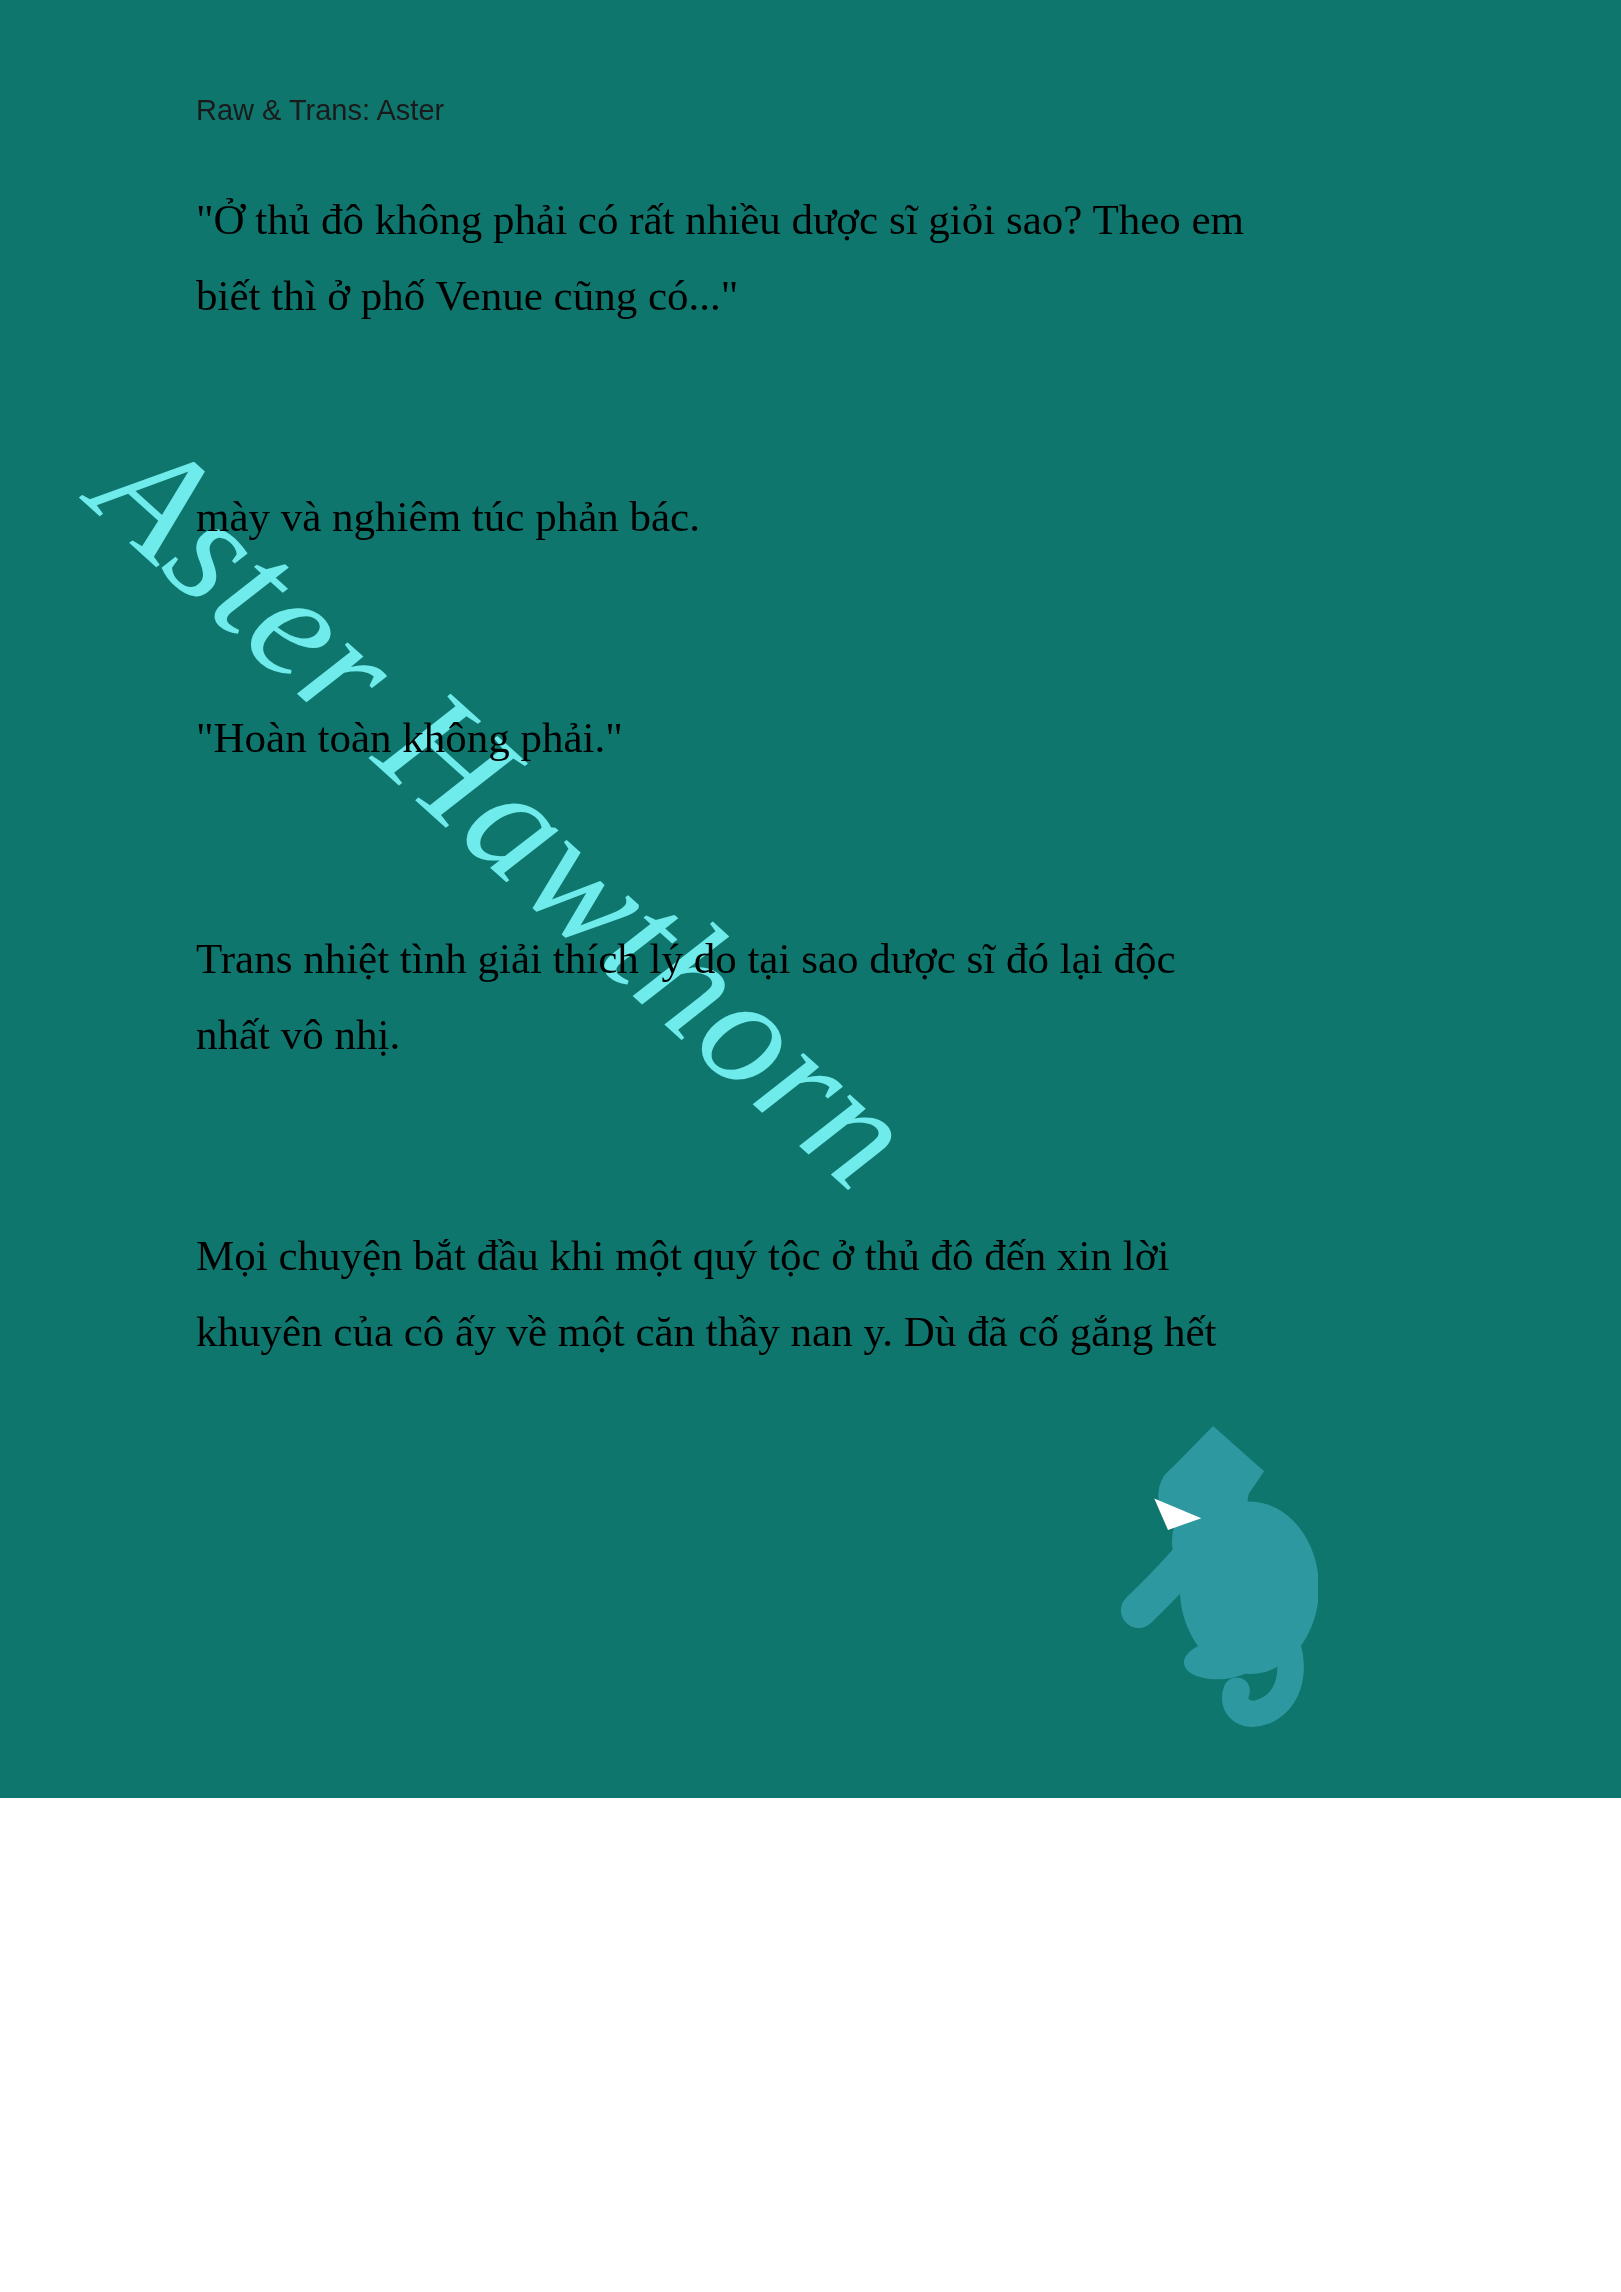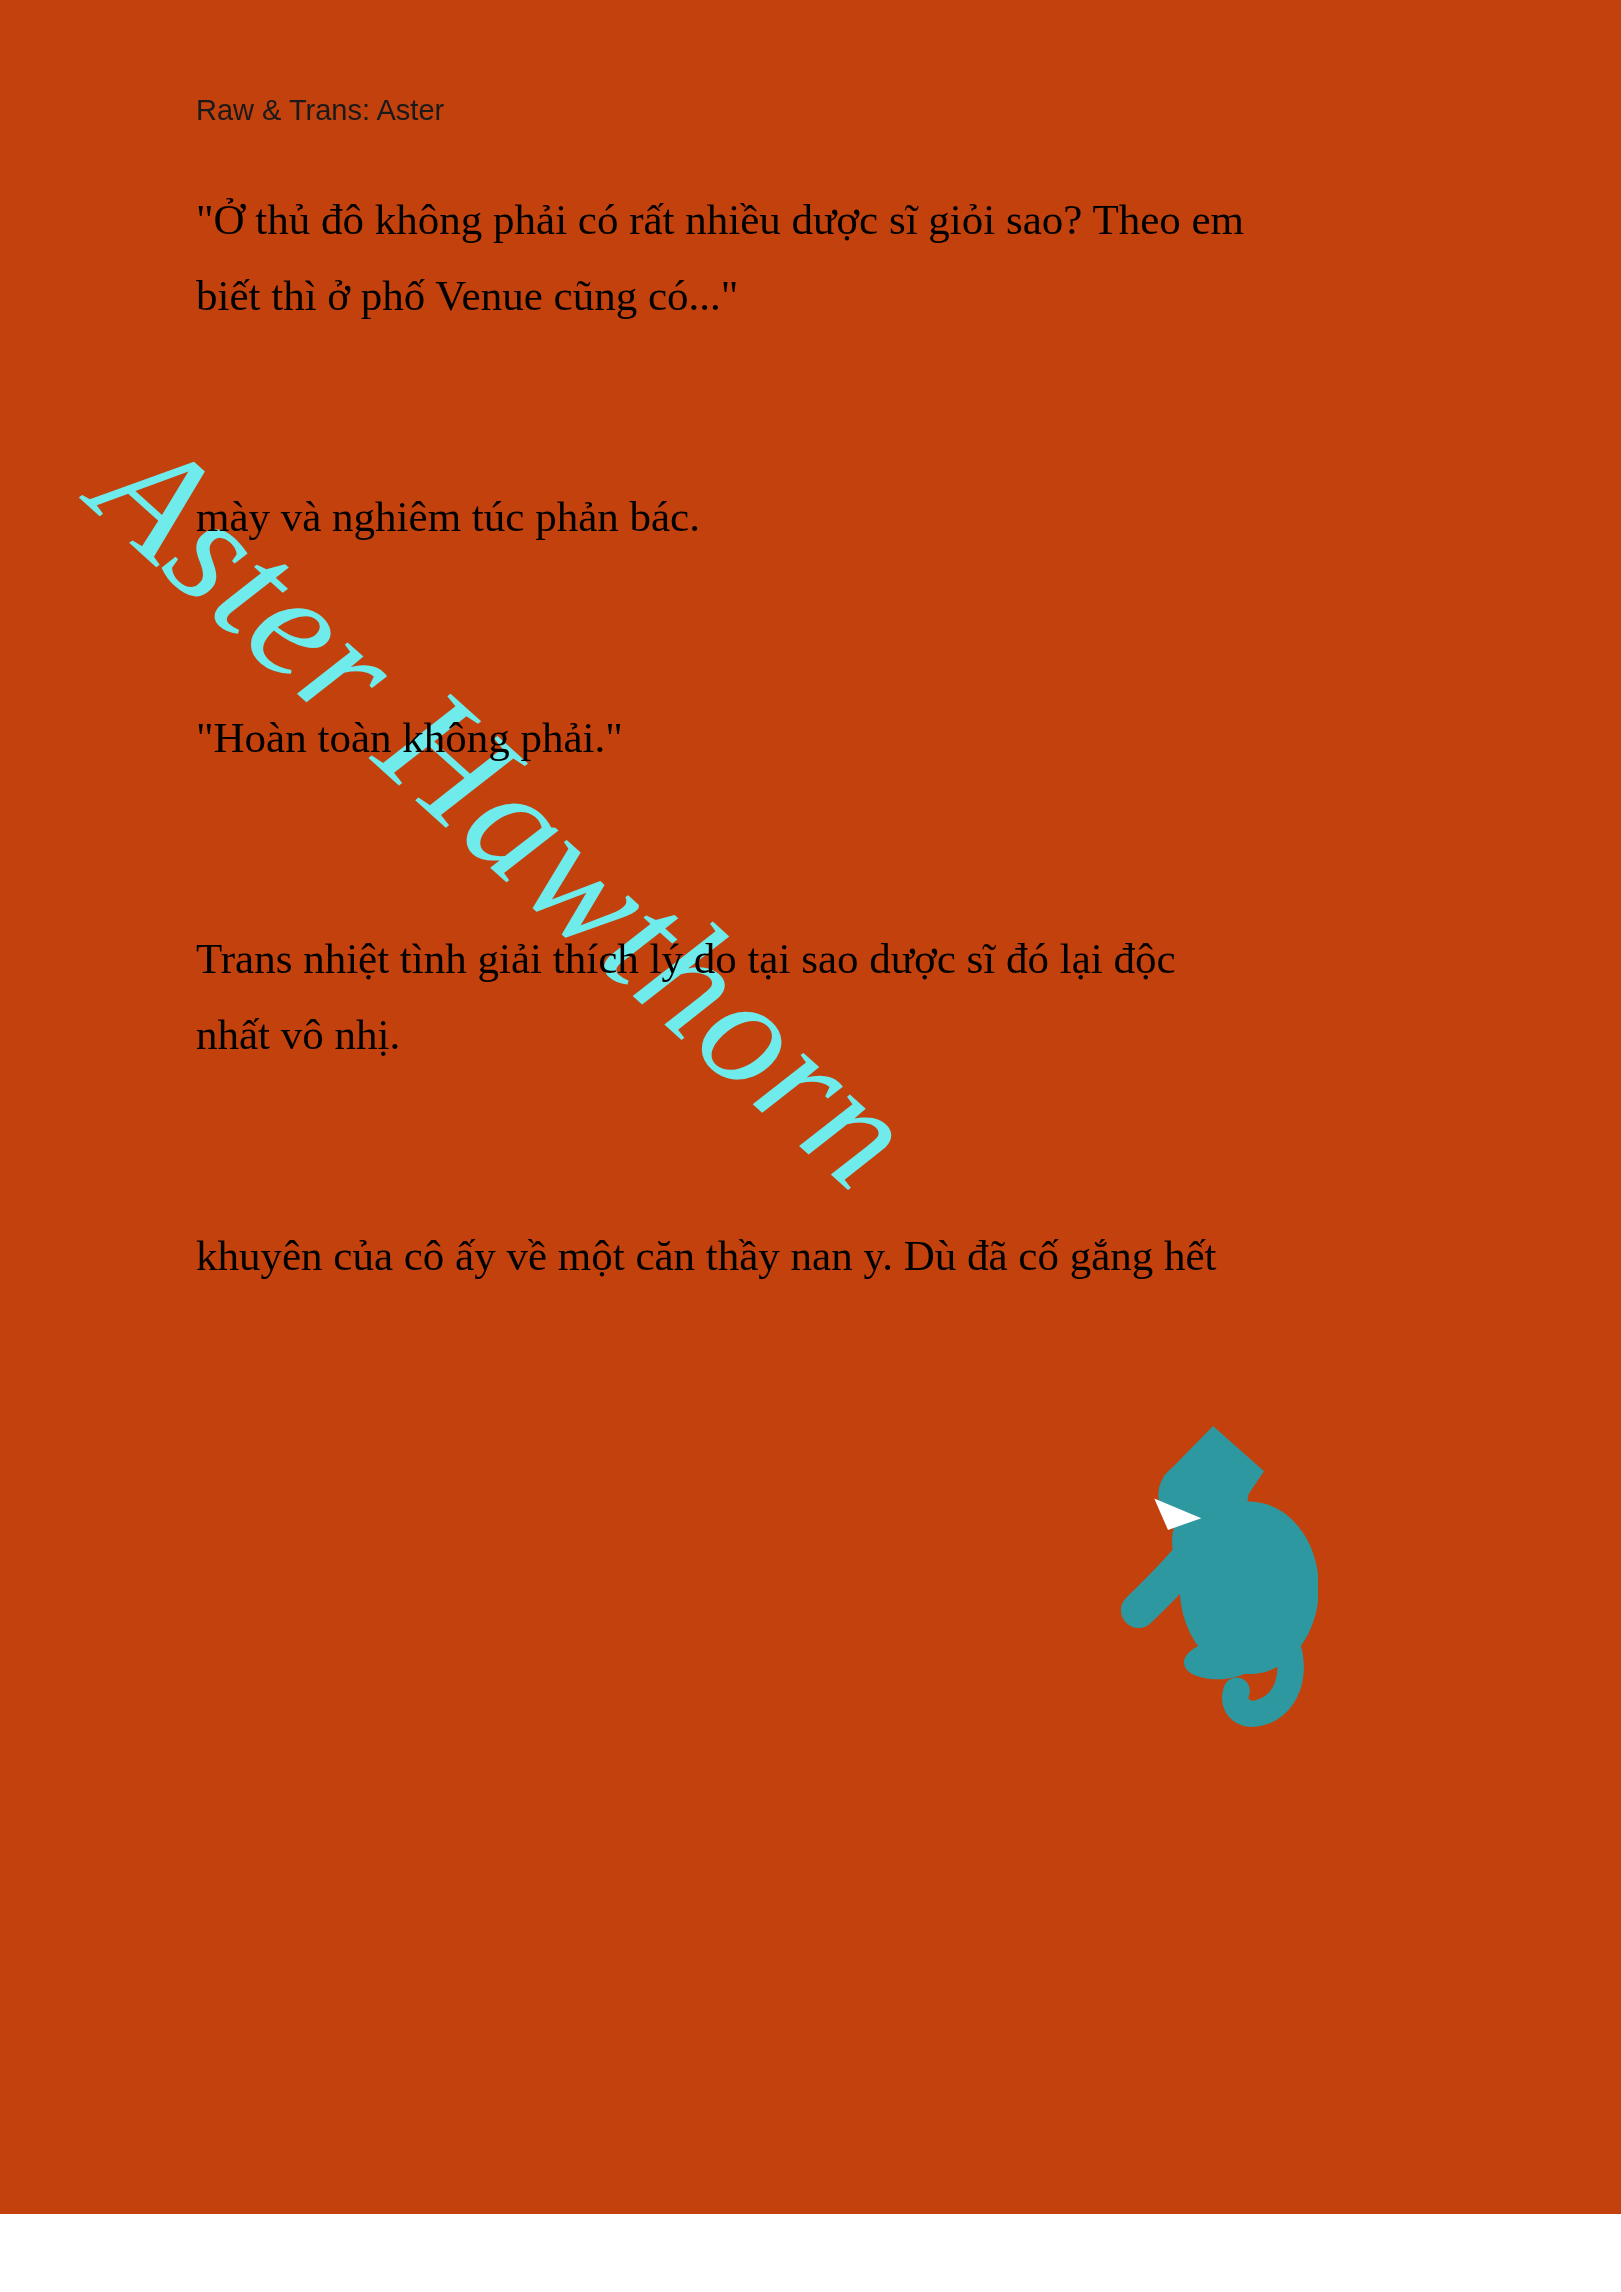--- a/index.html
+++ b/index.html
@@ -1,20 +1,20 @@
 <!DOCTYPE html>
 <html><head>
 <meta charset="utf-8">
 <style>
   html, body { margin: 0; padding: 0; background: #ffffff; }
   .page {
     position: relative;
     width: 1621px;
-    height: 2214px;
-    background: #c2410c;
+    height: 1798px;
+    background: #0f766e;
     overflow: hidden;
     font-family: "Liberation Serif", serif;
   }
   .credit {
     position: absolute;
     left: 196px;
     top: 94px;
     font-family: "Liberation Sans", sans-serif;
     font-size: 29px;
     color: #1a1a1a;
@@ -95,18 +95,19 @@
       <span class="line">mày và nghiêm túc phản bác.</span>
     </p>
     <p>
       <span class="line">"Hoàn toàn không phải."</span>
     </p>
     <p>
       <span class="line">Trans nhiệt tình giải thích lý do tại sao dược sĩ đó lại độc</span>
       <span class="line">nhất vô nhị.</span>
     </p>
     <p>
+      <span class="line">Mọi chuyện bắt đầu khi một quý tộc ở thủ đô đến xin lời</span>
       <span class="line">khuyên của cô ấy về một căn thầy nan y. Dù đã cố gắng hết</span>
     </p>
   </div>
 
 </div>
 
 
 </body></html>

